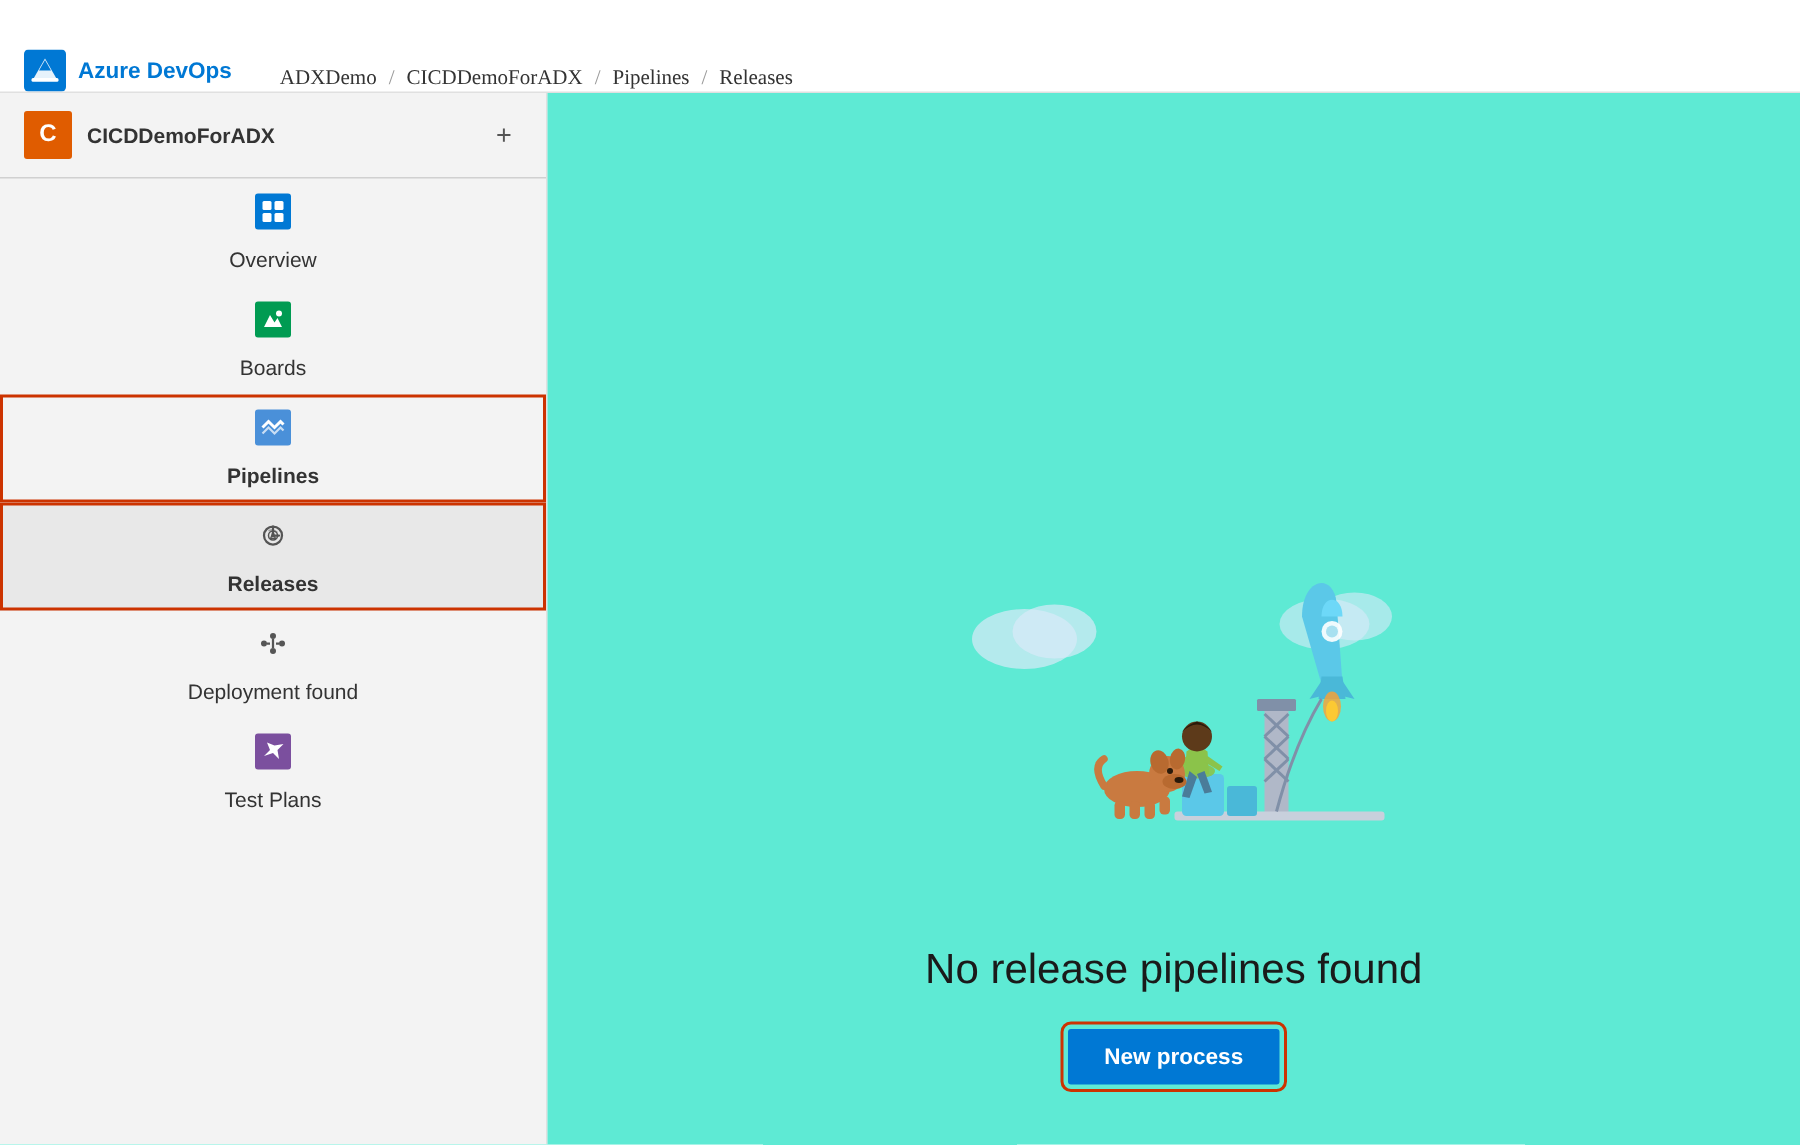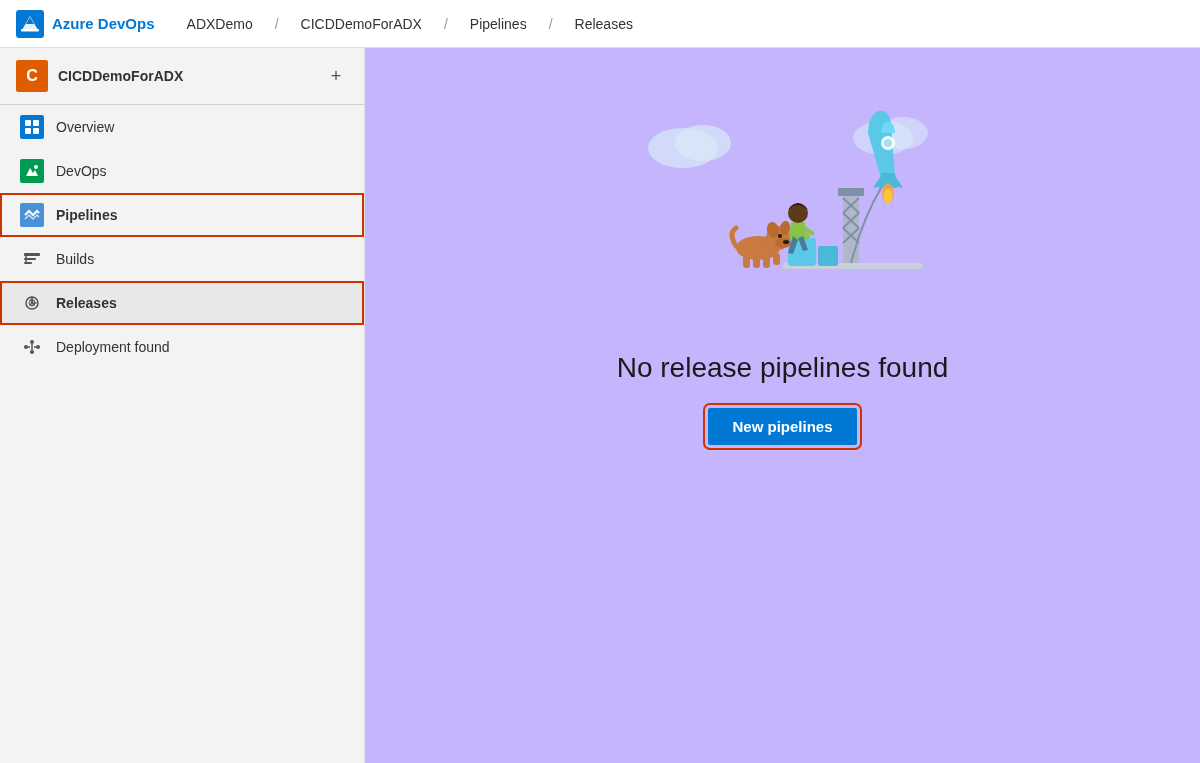--- a/index.html
+++ b/index.html
@@ -1,24 +1,24 @@
 <!DOCTYPE html>
 <html><head>
   <meta charset="utf-8">
   <style>
     * { margin: 0; padding: 0; box-sizing: border-box; }
     body { font-family: 'Segoe UI', Arial, sans-serif; background: #fff; width: 1200px; height: 763px; overflow: hidden; display: flex; flex-direction: column; }
 
     
     .top-bar {
-      height: 48px;
+      height: 62px;
       background: #fff;
       border-bottom: 1px solid #e0e0e0;
       display: flex;
-      align-items: center;
+      align-items: flex-end;
       padding: 0 16px;
       flex-shrink: 0;
     }
     .logo-area {
       display: flex;
       align-items: center;
       gap: 8px;
       margin-right: 32px;
     }
     .logo-icon {
@@ -26,23 +26,24 @@
       height: 28px;
     }
     .logo-text {
       color: #0078d4;
       font-size: 15px;
       font-weight: 600;
     }
     .breadcrumb {
       display: flex;
       align-items: center;
-      gap: 22px;
+      gap: 8px;
       font-size: 14px;
       color: #333;
+      font-family: Liberation Serif, serif;
     }
     .breadcrumb-sep {
       color: #999;
     }
     .breadcrumb-item {
       color: #333;
     }
     .breadcrumb-item.current {
       color: #333;
       font-weight: 400;
@@ -107,20 +108,21 @@
 
     .nav-item {
       display: flex;
       align-items: center;
       padding: 10px 20px;
       gap: 12px;
       cursor: pointer;
       font-size: 14px;
       color: #333;
       transition: background 0.1s;
+      flex-direction: column;
     }
     .nav-item.active {
       background: #e8e8e8;
       font-weight: 600;
     }
     .nav-item.selected-outline {
       outline: 2px solid #cc3300;
       outline-offset: -2px;
     }
     .nav-item .icon-box {
@@ -138,22 +140,22 @@
     .icon-repos { background: #e05c00; border-radius: 2px; }
     .icon-pipelines { background: #4a90d9; border-radius: 2px; }
     .icon-testplans { background: #7b4f9e; border-radius: 2px; }
 
     
     .main-content {
       flex: 1;
       display: flex;
       flex-direction: column;
       align-items: center;
-      justify-content: flex-start;
-      background: #c4b5fd;
+      justify-content: flex-end;
+      background: #5eead4;
       padding: 40px;
     }
 
     .empty-state {
       display: flex;
       flex-direction: column;
       align-items: center;
       gap: 16px;
       max-width: 600px;
     }
@@ -238,45 +240,34 @@
       <span>Overview</span>
     </div>
 
     <div class="nav-item">
       <div class="icon-box icon-boards">
         <svg width="18" height="18" viewBox="0 0 18 18" fill="none">
           <path d="M3 14l4-8 3 5 2-3 3 6H3z" fill="white"></path>
           <circle cx="13" cy="5" r="2" fill="white"></circle>
         </svg>
       </div>
-      <span>DevOps</span>
+      <span>Boards</span>
     </div>
 
 
     <div class="nav-item selected-outline">
       <div class="icon-box icon-pipelines">
         <svg width="18" height="18" viewBox="0 0 18 18" fill="none">
           <path d="M2 9 L6 5 L10 9 L14 5 L16 7" stroke="white" stroke-width="2" fill="none"></path>
           <path d="M2 13 L6 9 L10 13 L14 9 L16 11" stroke="white" stroke-width="1.5" fill="none" opacity="0.7"></path>
         </svg>
       </div>
       <span style="font-weight:700;">Pipelines</span>
     </div>
 
-    <div class="nav-item">
-      <div class="icon-box">
-        <svg width="20" height="20" viewBox="0 0 20 20" fill="none">
-          <rect x="2" y="4" width="16" height="3" rx="1" fill="#555"></rect>
-          <rect x="2" y="9" width="12" height="2" rx="1" fill="#555"></rect>
-          <rect x="2" y="13" width="8" height="2" rx="1" fill="#555"></rect>
-          <line x1="4" y1="4" x2="4" y2="15" stroke="#555" stroke-width="1.5"></line>
-        </svg>
-      </div>
-      <span>Builds</span>
-    </div>
 
     <div class="nav-item active selected-outline">
       <div class="icon-box">
         <svg width="20" height="20" viewBox="0 0 20 20" fill="none">
           <circle cx="10" cy="10" r="6" stroke="#555" stroke-width="1.5" fill="none"></circle>
           <path d="M10 4 L10 10 L14 10" stroke="#555" stroke-width="1.5" stroke-linecap="round"></path>
           <path d="M7 7 C7 7 10 5 13 8" stroke="#555" stroke-width="1" fill="none" opacity="0.5"></path>
           <circle cx="10" cy="10" r="3" fill="none" stroke="#555" stroke-width="1"></circle>
 
           <path d="M8 12 L10 6 L12 12 L10 11 Z" fill="#555"></path>
@@ -296,20 +287,28 @@
           <circle cx="16" cy="10" r="2" fill="#555"></circle>
           <circle cx="10" cy="15" r="2" fill="#555"></circle>
           <line x1="6" y1="10" x2="8" y2="10" stroke="#555" stroke-width="1.5"></line>
           <line x1="12" y1="10" x2="14" y2="10" stroke="#555" stroke-width="1.5"></line>
           <line x1="10" y1="7" x2="10" y2="13" stroke="#555" stroke-width="1.5"></line>
         </svg>
       </div>
       <span>Deployment found</span>
     </div>
 
+    <div class="nav-item">
+      <div class="icon-box icon-testplans">
+        <svg width="18" height="18" viewBox="0 0 18 18" fill="none">
+          <path d="M5 3 L7 8 L3 12 L9 10 L13 14 L12 8 L16 4 L10 5 Z" fill="white"></path>
+        </svg>
+      </div>
+      <span>Test Plans</span>
+    </div>
   </div>
 
   <div class="main-content">
     <div class="empty-state">
 
       <svg class="illustration" viewBox="0 0 320 240" fill="none" xmlns="http://www.w3.org/2000/svg">
 
         <ellipse cx="60" cy="60" rx="35" ry="20" fill="#d8eaf8" opacity="0.7"></ellipse>
         <ellipse cx="80" cy="55" rx="28" ry="18" fill="#d8eaf8" opacity="0.7"></ellipse>
         <ellipse cx="260" cy="50" rx="30" ry="17" fill="#d8eaf8" opacity="0.6"></ellipse>
@@ -376,17 +375,17 @@
         <rect x="130" y="168" width="7" height="12" rx="3" fill="#c97a40"></rect>
         <rect x="140" y="168" width="7" height="12" rx="3" fill="#c97a40"></rect>
         <rect x="150" y="165" width="7" height="12" rx="3" fill="#c97a40"></rect>
 
         <path d="M113 158 Q105 145 113 140" stroke="#c97a40" stroke-width="5" fill="none" stroke-linecap="round"></path>
 
         <path d="M258 100 Q240 130 228 175" stroke="#8090a8" stroke-width="2" fill="none"></path>
       </svg>
 
       <h2 class="empty-title">No release pipelines found</h2>
-      <button class="new-pipeline-btn">New pipelines</button>
+      <button class="new-pipeline-btn">New process</button>
     </div>
   </div>
 
 </div>
 
 </body></html>

